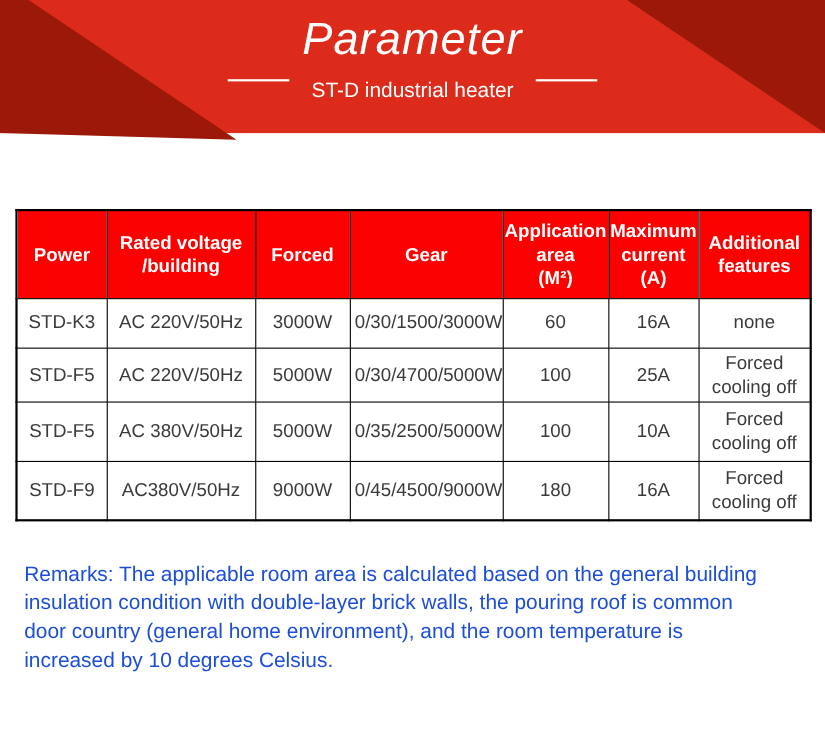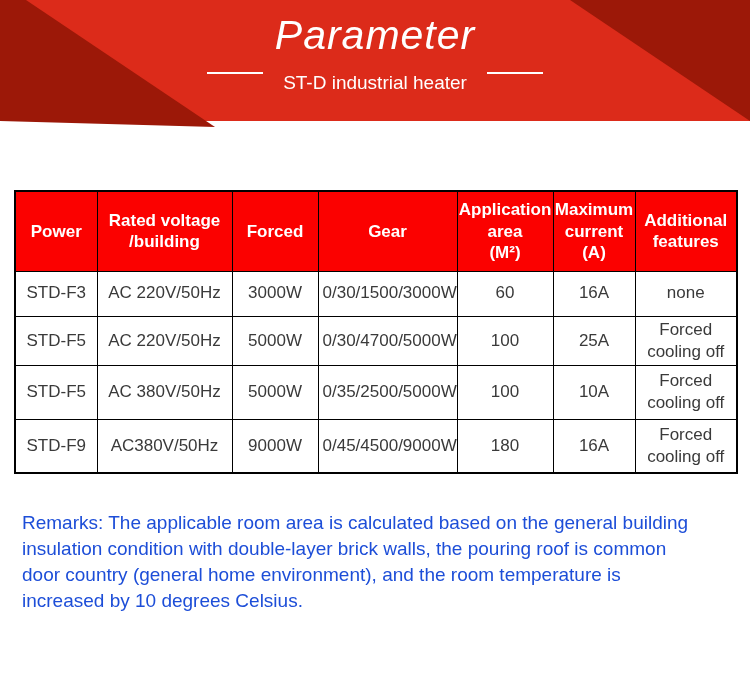--- a/index.html
+++ b/index.html
@@ -149,21 +149,21 @@
 (M²)</th>
         <th>Maximum
 current
 (A)</th>
         <th>Additional
 features</th>
       </tr>
     </thead>
     <tbody>
       <tr>
-        <td>STD-F3</td>
+        <td>STD-K3</td>
         <td>AC 220V/50Hz</td>
         <td>3000W</td>
         <td>0/30/1500/3000W</td>
         <td>60</td>
         <td>16A</td>
         <td>none</td>
       </tr>
       <tr>
         <td>STD-F5</td>
         <td>AC 220V/50Hz</td>

